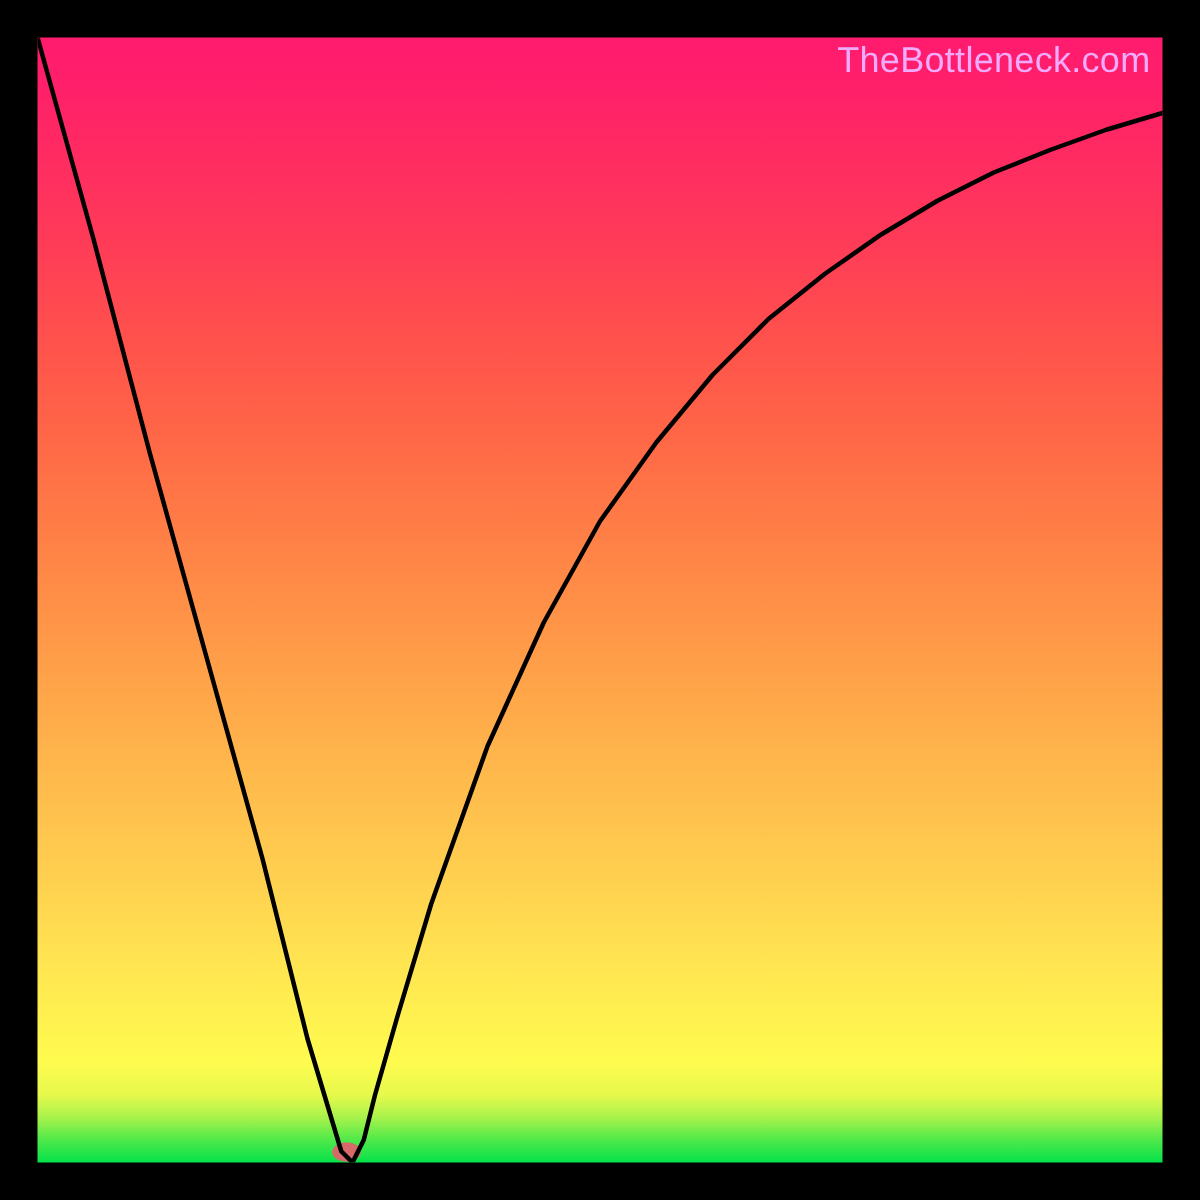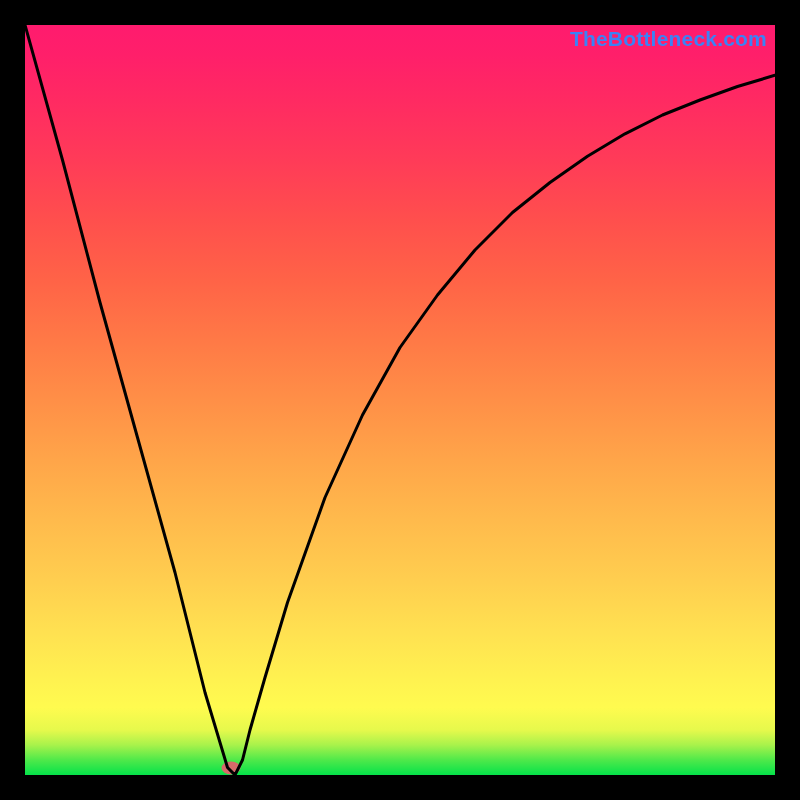--- a/index.html
+++ b/index.html
@@ -44,23 +44,23 @@
       #ff3b58 82%,
       #ff2a62 90%,
       #ff1f6a 96%,
       #ff1b6e 100%
     );
   }
   .watermark {
     position: absolute;
     top: 2px;
     right: 8px;
-    color: #3b82f6;
-    font-size: 21px;
-    font-weight: 700;
+    color: #f0abfc;
+    font-size: 24px;
+    font-weight: 400;
     letter-spacing: 0.2px;
     z-index: 5;
   }
   svg.curve {
     position: absolute;
     left: 0;
     top: 0;
     width: 750px;
     height: 750px;
     z-index: 4;

